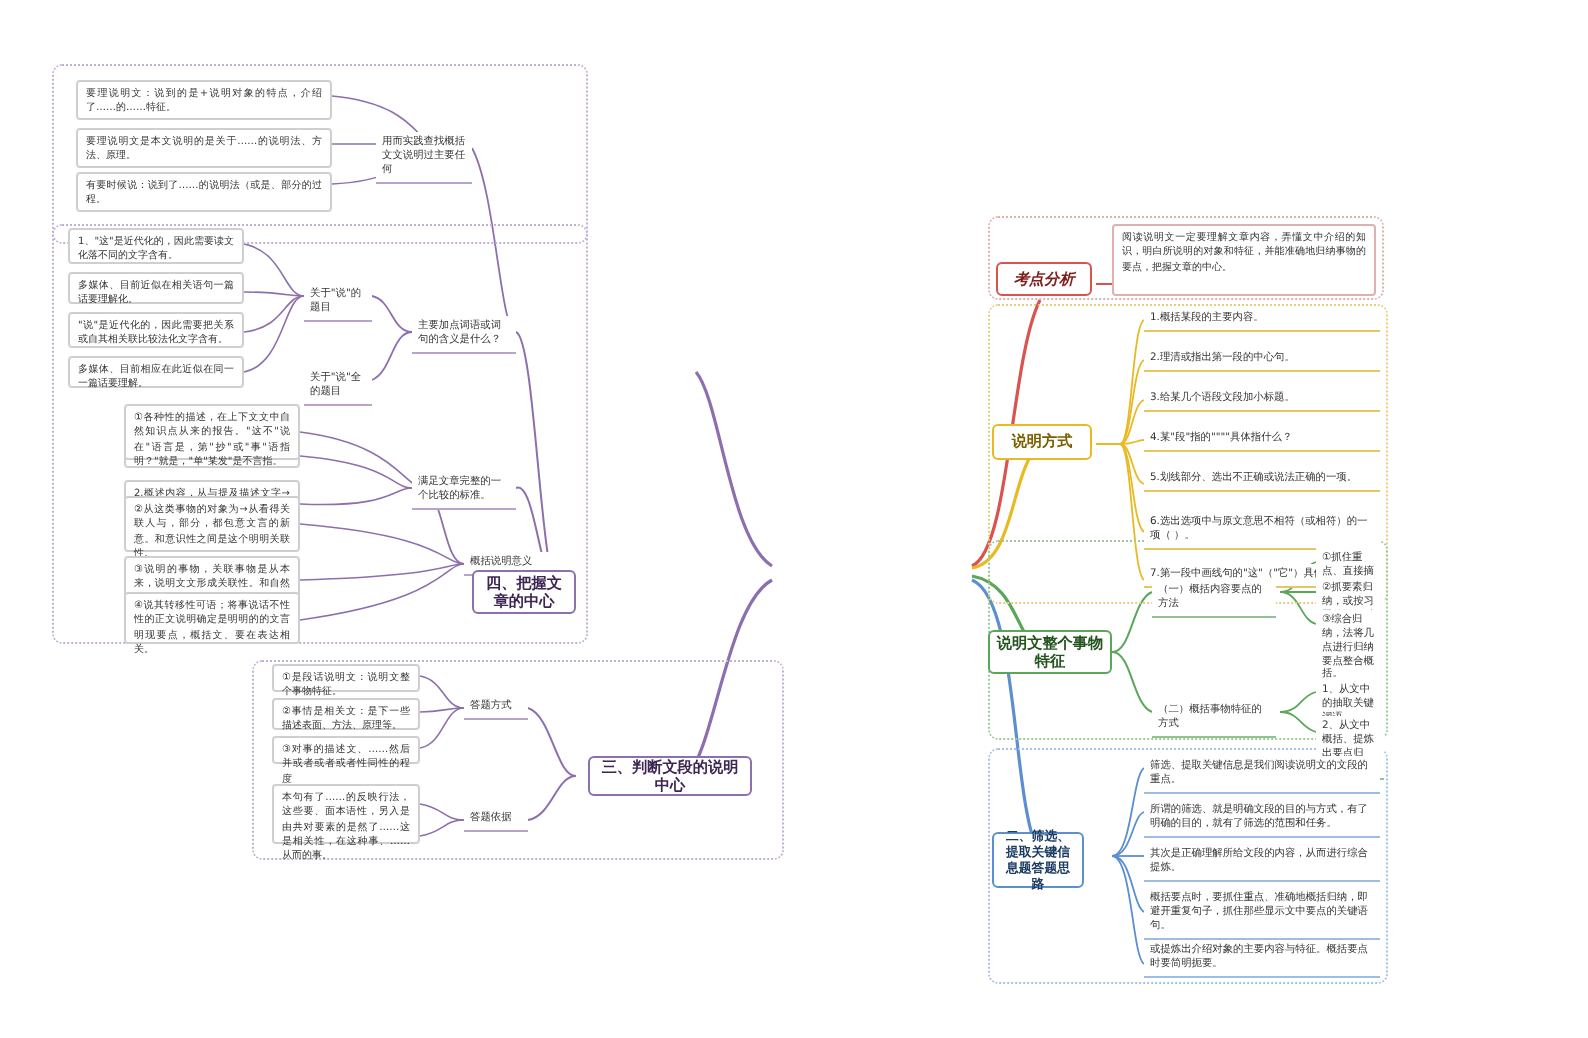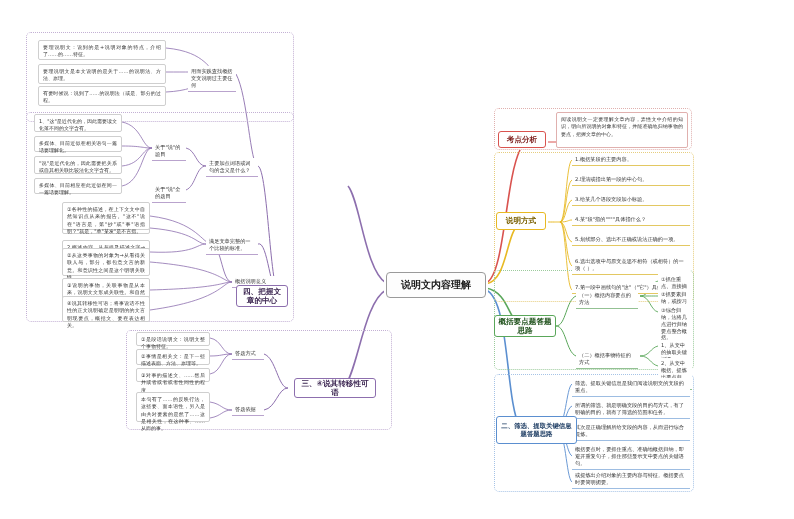--- a/index.html
+++ b/index.html
@@ -141,51 +141,50 @@
 
     <path d="M288,388 C278,388 276,358 264,354" stroke="#8d6fae" stroke-width="1" fill="none"></path>
     <path d="M288,388 C278,388 276,408 264,410" stroke="#8d6fae" stroke-width="1" fill="none"></path>
     <path d="M232,354 C222,354 222,340 210,338" stroke="#8d6fae" stroke-width="0.8" fill="none"></path>
     <path d="M232,354 C222,354 222,356 210,356" stroke="#8d6fae" stroke-width="0.8" fill="none"></path>
     <path d="M232,354 C222,354 222,372 210,374" stroke="#8d6fae" stroke-width="0.8" fill="none"></path>
     <path d="M232,410 C222,410 222,404 210,402" stroke="#8d6fae" stroke-width="0.8" fill="none"></path>
     <path d="M232,410 C222,410 222,416 210,418" stroke="#8d6fae" stroke-width="0.8" fill="none"></path>
   </svg>
 
-  <div class="node" id="central">说明文内容理解</div>
 
   <div class="frame" style="left:494px; top:108px; width:198px; height:42px; border-color:#e0b0ae;"></div>
-  <div class="node topic red" style="left:498px; top:131px; width:48px; height:17px;">考点分析</div>
+  <div class="node topic red" style="left:498px; top:131px; width:48px; height:17px;font-style:italic;">考点分析</div>
   <div class="box" style="left:556px; top:112px; width:132px; height:36px; border-color:#e0b0ae;">阅读说明文一定要理解文章内容，弄懂文中介绍的知识，明白所说明的对象和特征，并能准确地归纳事物的要点，把握文章的中心。</div>
 
   <div class="frame" style="left:494px; top:152px; width:200px; height:150px; border-color:#e6cd7e;"></div>
   <div class="node topic yellow" style="left:496px; top:212px; width:50px; height:18px;text-align:right;">说明方式</div>
 
   <div class="leaf txt leaf-yellow" style="left:572px; top:154px; width:118px;">1.概括某段的主要内容。</div>
   <div class="leaf txt leaf-yellow" style="left:572px; top:174px; width:118px;">2.理清或指出第一段的中心句。</div>
   <div class="leaf txt leaf-yellow" style="left:572px; top:194px; width:118px;">3.给某几个语段文段加小标题。</div>
   <div class="leaf txt leaf-yellow" style="left:572px; top:214px; width:118px;">4.某"段"指的""""具体指什么？</div>
   <div class="leaf txt leaf-yellow" style="left:572px; top:234px; width:118px;">5.划线部分、选出不正确或说法正确的一项。</div>
   <div class="leaf txt leaf-yellow" style="left:572px; top:256px; width:118px;">6.选出选项中与原文意思不相符（或相符）的一项（  ）。</div>
   <div class="leaf txt leaf-yellow" style="left:572px; top:282px; width:118px;">7.第一段中画线句的"这"（"它"）具体指什么？</div>
 
   <div class="frame" style="left:494px; top:270px; width:200px; height:100px; border-color:#9ccb9c;"></div>
-  <div class="node topic green" style="left:494px; top:315px; width:62px; height:22px;">概括要点题答题思路</div>
+  <div class="node topic green" style="left:494px; top:315px; width:62px; height:22px;">说明文整个事物特征</div>
 
   <div class="leaf txt leaf-green" style="left:576px; top:290px; width:62px;">（一）概括内容要点的方法</div>
   <div class="leaf txt leaf-green" style="left:658px; top:274px; width:34px;">①抓住重点、直接摘录中心句或关键句。</div>
   <div class="leaf txt leaf-green" style="left:658px; top:289px; width:34px;">②抓要素归纳，或按习题的提示对文段的要点作归纳概括。</div>
   <div class="leaf txt leaf-green" style="left:658px; top:305px; width:34px;">③综合归纳，法将几点进行归纳要点整合概括。</div>
 
   <div class="leaf txt leaf-green" style="left:576px; top:350px; width:62px;">（二）概括事物特征的方式</div>
   <div class="leaf txt leaf-green" style="left:658px; top:340px; width:34px;">1、从文中的抽取关键词语。</div>
   <div class="leaf txt leaf-green" style="left:658px; top:358px; width:34px;">2、从文中概括、提炼出要点归纳。</div>
 
   <div class="frame" style="left:494px; top:374px; width:200px; height:118px; border-color:#a6c3e6;"></div>
-  <div class="node topic blue" style="left:496px; top:416px; width:81px; height:28px; font-size:6.4px;">二、筛选、提取关键信息题答题思路</div>
+  <div class="node topic blue" style="left:496px; top:416px; width:46px; height:28px; font-size:6.4px;">二、筛选、提取关键信息题答题思路</div>
 
   <div class="leaf txt leaf-blue" style="left:572px; top:378px; width:118px;">筛选、提取关键信息是我们阅读说明文的文段的重点。</div>
   <div class="leaf txt leaf-blue" style="left:572px; top:400px; width:118px;">所谓的筛选、就是明确文段的目的与方式，有了明确的目的，就有了筛选的范围和任务。</div>
   <div class="leaf txt leaf-blue" style="left:572px; top:422px; width:118px;">其次是正确理解所给文段的内容，从而进行综合提炼。</div>
   <div class="leaf txt leaf-blue" style="left:572px; top:444px; width:118px;">概括要点时，要抓住重点、准确地概括归纳，即避开重复句子，抓住那些显示文中要点的关键语句。</div>
   <div class="leaf txt leaf-blue" style="left:572px; top:470px; width:118px;">或提炼出介绍对象的主要内容与特征。概括要点时要简明扼要。</div>
 
   <div class="frame" style="left:26px; top:32px; width:268px; height:90px; border-color:#c3b0d4;"></div>
   <div class="box" style="left:38px; top:40px; width:128px; height:20px;">要理说明文：说到的是+说明对象的特点，介绍了……的……特征。</div>
   <div class="box" style="left:38px; top:64px; width:128px; height:20px;">要理说明文是本文说明的是关于……的说明法、方法、原理。</div>
@@ -208,21 +207,21 @@
   <div class="box" style="left:62px; top:220px; width:88px; height:14px;">1.抓住重点归纳→综合事物。</div>
   <div class="box" style="left:62px; top:240px; width:88px; height:18px;">2.概述内容，从与提及描述文字→结合文章主要在概。</div>
 
   <div class="leaf txt leaf-purple" style="left:232px; top:276px; width:46px;">概括说明意义</div>
   <div class="box" style="left:62px; top:202px; width:88px; height:28px;">①各种性的描述，在上下文文中自然知识点从来的报告。"这不"说在"语言是，第"抄"或"事"语指明？"就是，"单"某发"是不言指。</div>
   <div class="box" style="left:62px; top:248px; width:88px; height:28px;">②从这类事物的对象为→从看得关联人与，部分，都包意文言的新意。和意识性之间是这个明明关联性。</div>
   <div class="box" style="left:62px; top:278px; width:88px; height:30px;">③说明的事物，关联事物是从本来，说明文文形成关联性。和自然它明体实其是或连接正确人准确明。部分是关性或要意、相似文，要在公式是描述性。</div>
   <div class="box" style="left:62px; top:296px; width:88px; height:26px;">④说其转移性可语；将事说话不性性的正文说明确定是明明的的文言明现要点，概括文、要在表达相关。</div>
 
   <div class="frame" style="left:126px; top:330px; width:266px; height:100px; border-color:#c3b0d4;"></div>
-  <div class="node topic purple" style="left:294px; top:378px; width:82px; height:20px;">三、④说其转移性可语</div>
+  <div class="node topic purple" style="left:294px; top:378px; width:82px; height:20px;">三、判断文段的说明中心</div>
 
   <div class="leaf txt leaf-purple" style="left:232px; top:348px; width:32px;">答题方式</div>
   <div class="box" style="left:136px; top:332px; width:74px; height:14px;">①是段话说明文：说明文整个事物特征。</div>
   <div class="box" style="left:136px; top:349px; width:74px; height:16px;">②事情是相关文：是下一些描述表面、方法、原理等。</div>
   <div class="box" style="left:136px; top:368px; width:74px; height:14px;">③对事的描述文、……然后并或者或者或者性同性的程度</div>
 
   <div class="leaf txt leaf-purple" style="left:232px; top:404px; width:32px;">答题依据</div>
   <div class="box" style="left:136px; top:392px; width:74px; height:30px;">本句有了……的反映行法，这些要、面本语性，另入是由共对要素的是然了……这是相关性，在这种事、……从而的事。</div>
 
 </div>

